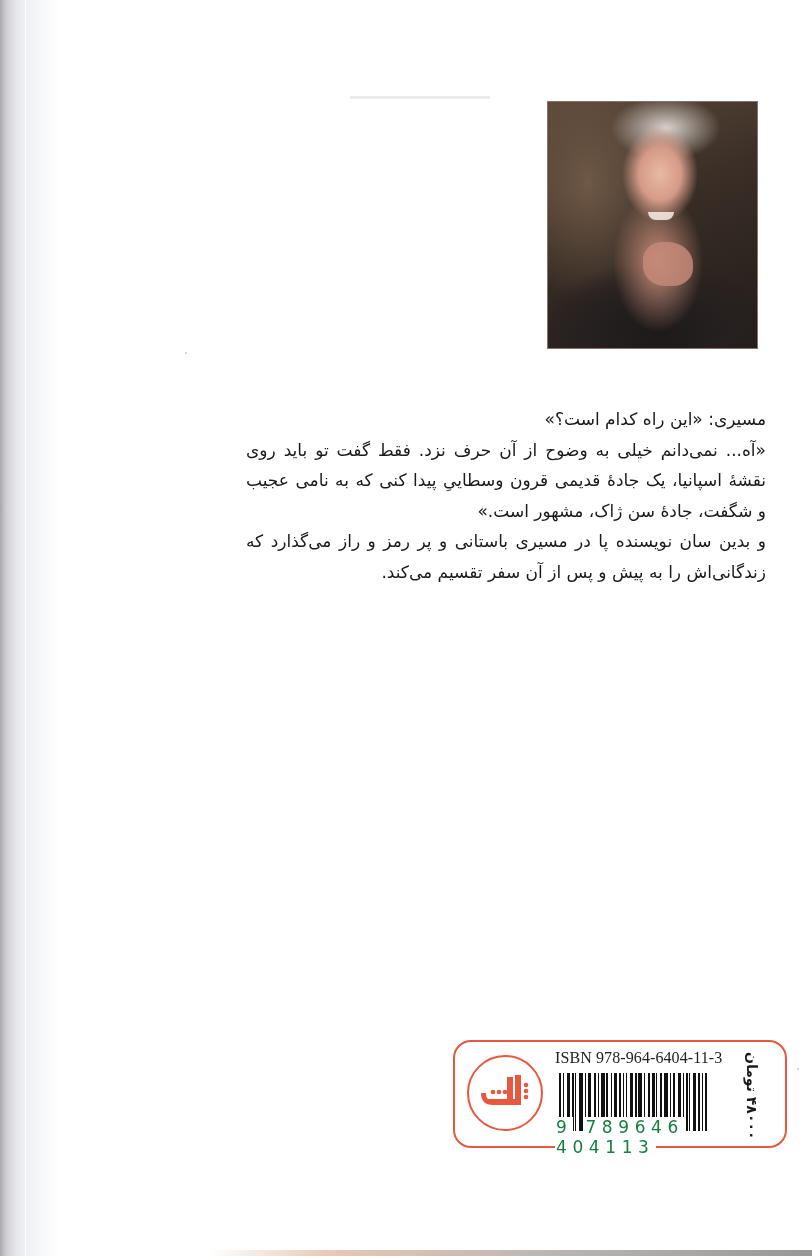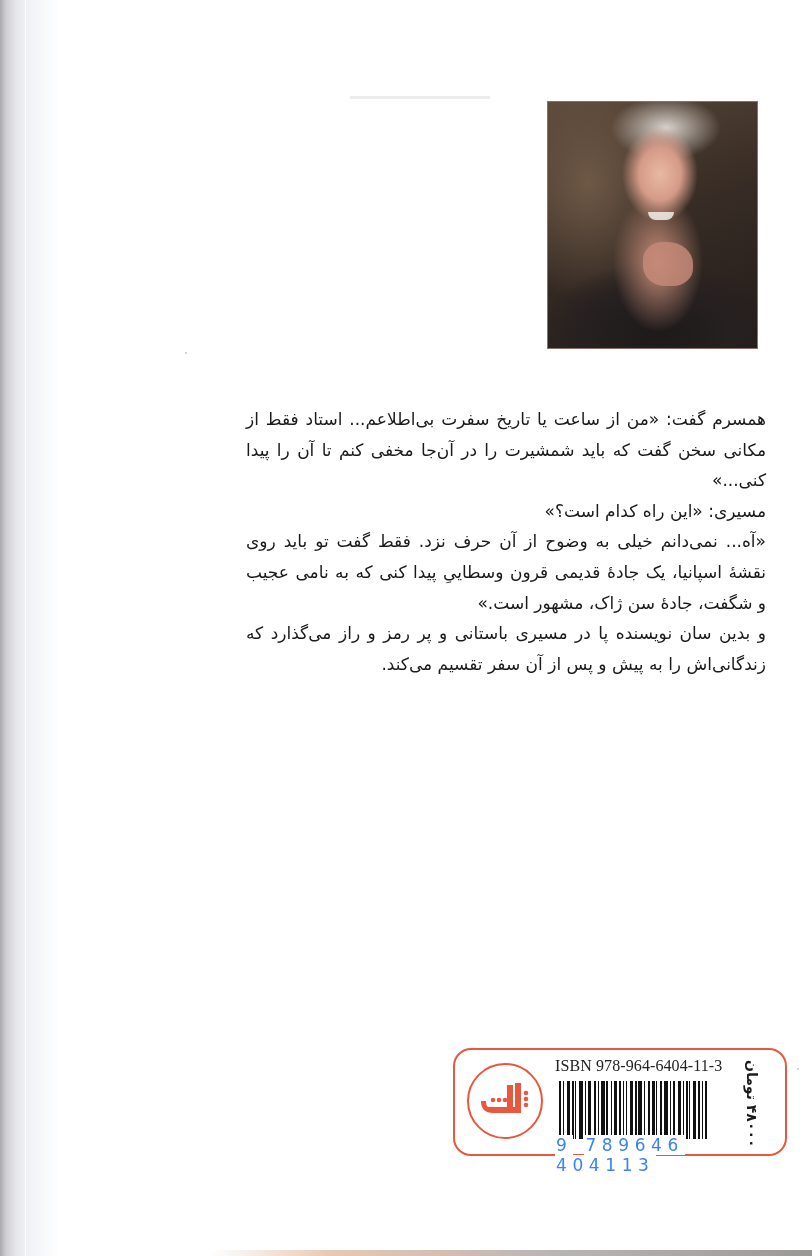--- a/index.html
+++ b/index.html
@@ -44,38 +44,38 @@
     }
     .blurb {
       position: absolute; right: 46px; top: 404px; width: 520px;
       direction: rtl; text-align: justify; text-align-last: right;
       font-family: "DejaVu Sans", sans-serif;
       font-size: 17px; line-height: 30.6px; color: #1a1a1a;
     }
     .blurb p { margin: 0; }
     .barcode-box {
       position: absolute; left: 453px; top: 1040px; width: 334px; height: 108px;
-      border: 2.5px solid #e8583e; border-radius: 18px; box-sizing: border-box; background: #fff; margin-top: 8px;
+      border: 2.5px solid #e8583e; border-radius: 18px; box-sizing: border-box; background: #fff;
     }
     .publisher-logo {
       position: absolute; left: 12px; top: 13px; width: 76px; height: 76px;
       border: 2.5px solid #e8583e; border-radius: 50%; box-sizing: border-box;
       display: flex; align-items: center; justify-content: center;
     }
     .isbn-text {
       position: absolute; left: 100px; top: 7px;
       font-family: "Liberation Serif", serif; font-size: 16px; color: #222; letter-spacing: 0.1px;
     }
     .barcode {
       position: absolute; left: 104px; top: 31px; width: 168px; height: 58px; display: flex; align-items: stretch;
     }
     .barcode span { display: block; background: #111; }
     .barcode-digits {
-      position: absolute; left: 100px; top: 85px; width: 176px;
-      font-family: "DejaVu Sans", sans-serif; font-size: 17px; color: #3b82f6; letter-spacing: 5.6px;
+      position: absolute; left: 100px; top: 75px; width: 176px;
+      font-family: "DejaVu Sans", sans-serif; font-size: 17px; color: #15803d; letter-spacing: 5.6px;
       background: transparent;
     }
     .barcode-digits span { background: #fff; padding: 0 1px; }
     .price {
       position: absolute; left: 282px; top: 8px; width: 30px; height: 92px;
       writing-mode: vertical-rl; direction: rtl;
       font-family: "DejaVu Sans", sans-serif; font-size: 14px; font-weight: bold; color: #1a1a1a;
       display: flex; align-items: center; justify-content: center; text-align: center;
     }
     .speck { position: absolute; width: 2px; height: 2px; background: #c8c8c8; border-radius: 50%; }
@@ -90,21 +90,20 @@
 
 <div class="speck" style="left:185px; top:352px;"></div>
 <div class="speck" style="left:797px; top:1068px;"></div>
 
 <div class="author-photo" title="author-portrait">
   <div class="photo-smile"></div>
   <div class="photo-hand"></div>
 </div>
 
 <div class="blurb">
-  <p>همسرم گفت: «من از ساعت یا تاریخ سفرت بی‌اطلاعم... استاد فقط از مکانی سخن گفت که باید شمشیرت را در آن‌جا مخفی کنم تا آن را پیدا کنی...»</p>
   <p>مسیری: «این راه کدام است؟»</p>
   <p>«آه... نمی‌دانم خیلی به وضوح از آن حرف نزد. فقط گفت تو باید روی نقشهٔ اسپانیا، یک جادهٔ قدیمی قرون وسطاییِ پیدا کنی که به نامی عجیب و شگفت، جادهٔ سن ژاک، مشهور است.»</p>
   <p>و بدین سان نویسنده پا در مسیری باستانی و پر رمز و راز می‌گذارد که زندگانی‌اش را به پیش و پس از آن سفر تقسیم می‌کند.</p>
 </div>
 
 <div class="barcode-box">
   <div class="publisher-logo">
     <svg width="56" height="40" viewBox="0 0 56 40">
       <rect x="30" y="4" width="6" height="26" fill="#e8583e"></rect>
       <rect x="38" y="2" width="6" height="28" fill="#e8583e"></rect>

